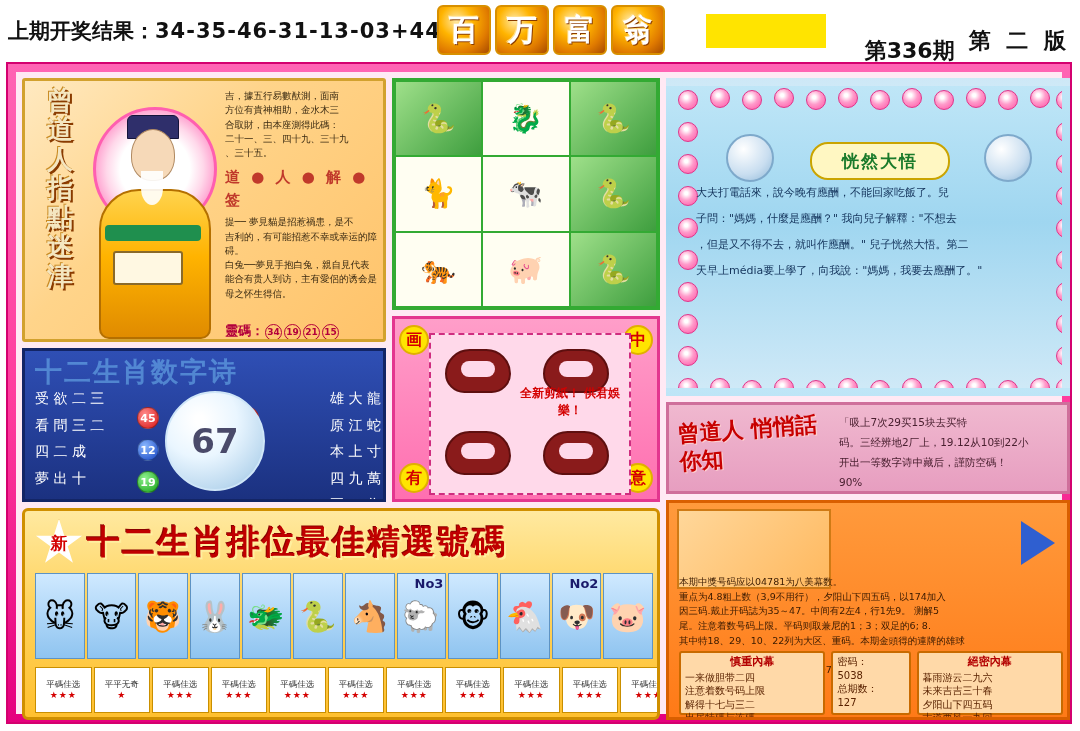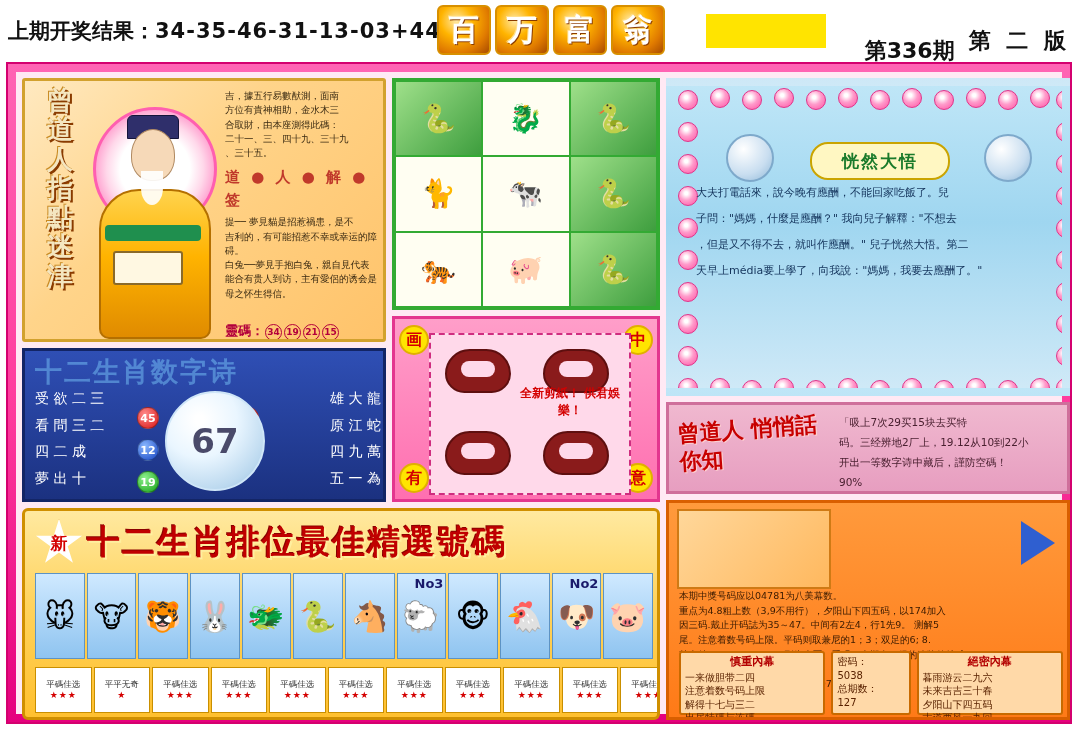--- a/index.html
+++ b/index.html
@@ -342,21 +342,21 @@
     border: 2px solid #cf7a15;
   }
   #p7 .arrow {
     position: absolute; right: 12px; top: 18px;
     width: 0; height: 0;
     border-top: 22px solid transparent;
     border-bottom: 22px solid transparent;
     border-left: 34px solid #2f5fd0;
   }
   #p7 .body {
-    position: absolute; left: 10px; top: 86px; width: 384px;
+    position: absolute; left: 10px; top: 72px; width: 384px;
     font-size: 9.5px; line-height: 1.55; color: #3a1a00;
   }
   .two-box {
     position: absolute; left: 10px; top: 148px;
     width: 384px; height: 64px;
     display: flex; gap: 6px;
   }
   .obox {
     background: #ffd9a8; border: 2px solid #c86a00; border-radius: 3px;
     padding: 2px 4px; box-sizing: border-box;
@@ -556,20 +556,21 @@
       <div class="ghost">十二生肖数字诗</div>
       <div class="rows">
         <div>受 欲 二 三</div>
         <div>看 問 三 二</div>
         <div>四 二 成</div>
         <div>夢 出 十</div>
       </div>
       <div class="rows2">
         <div>雄 大 龍</div>
         <div>原 江 蛇</div>
+        <div>本 上 寸</div>
         <div>四 九 萬</div>
         <div>五 一 為</div>
       </div>
       <div class="ball red" style="left:112px;top:56px">45</div>
       <div class="ball red" style="left:212px;top:56px">30</div>
       <div class="ball blue" style="left:112px;top:88px">12</div>
       <div class="ball blue" style="left:212px;top:88px">47</div>
       <div class="ball green" style="left:112px;top:120px">19</div>
       <div class="bigball">67</div>
     </div>

